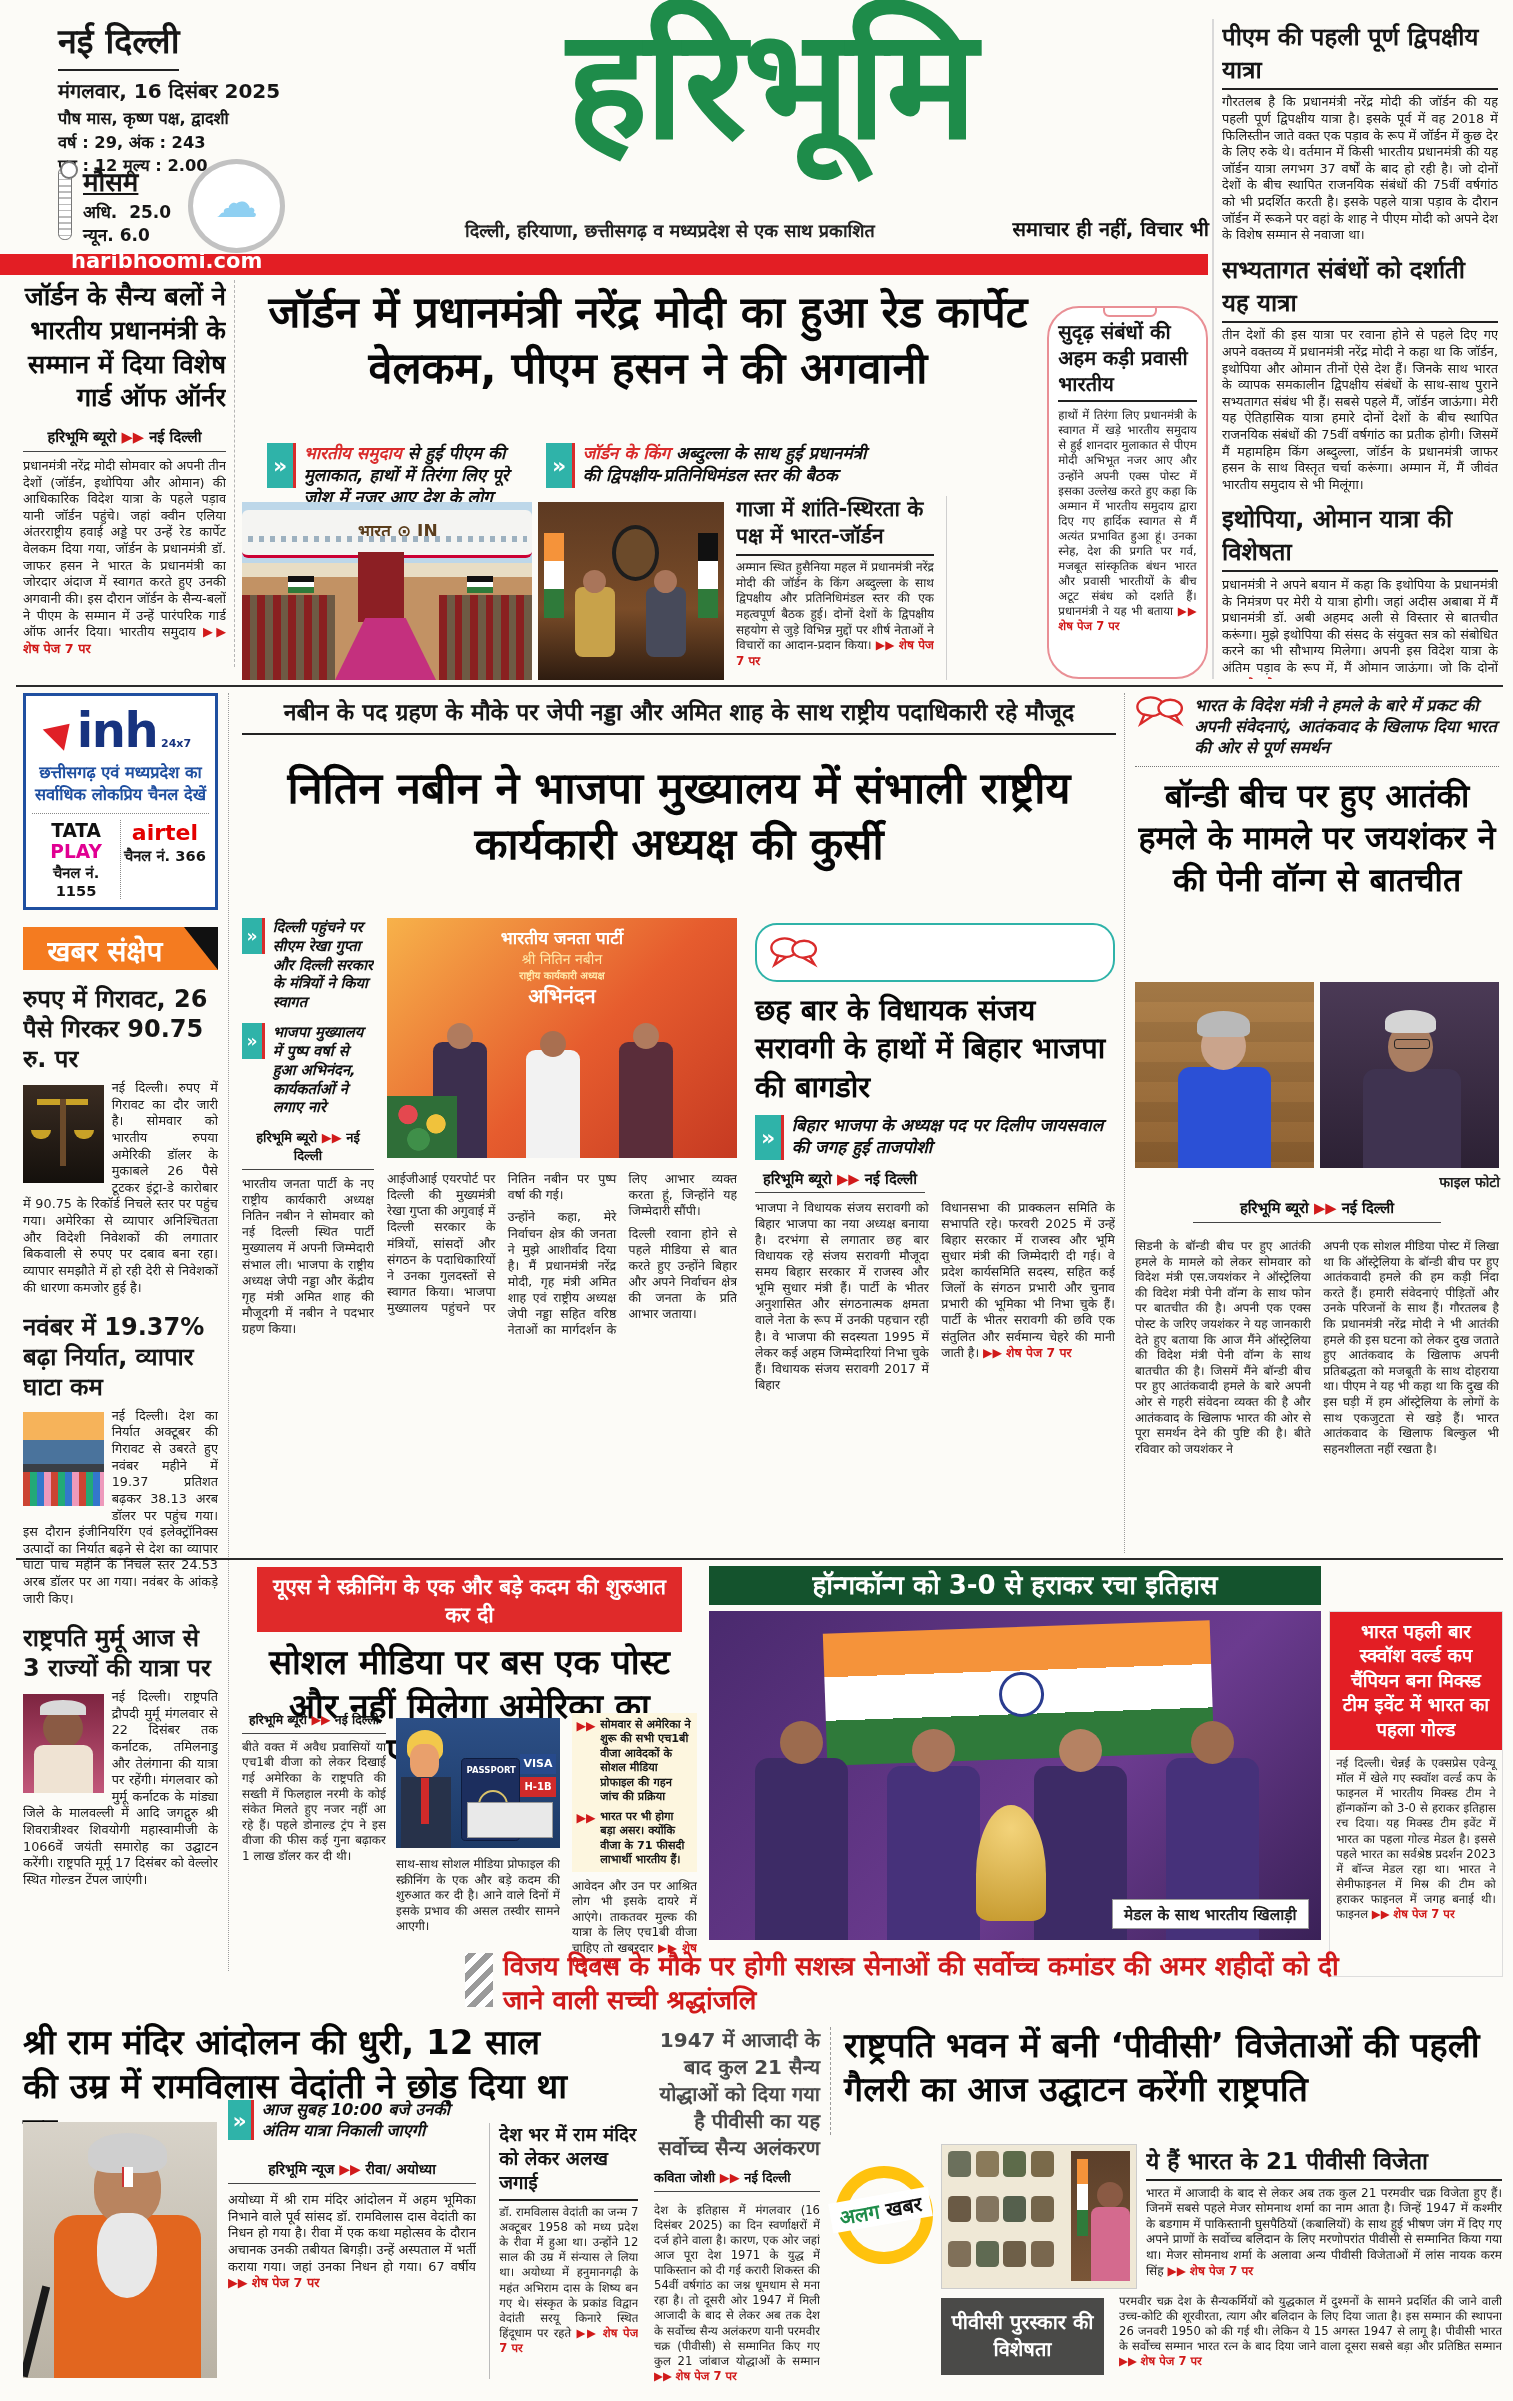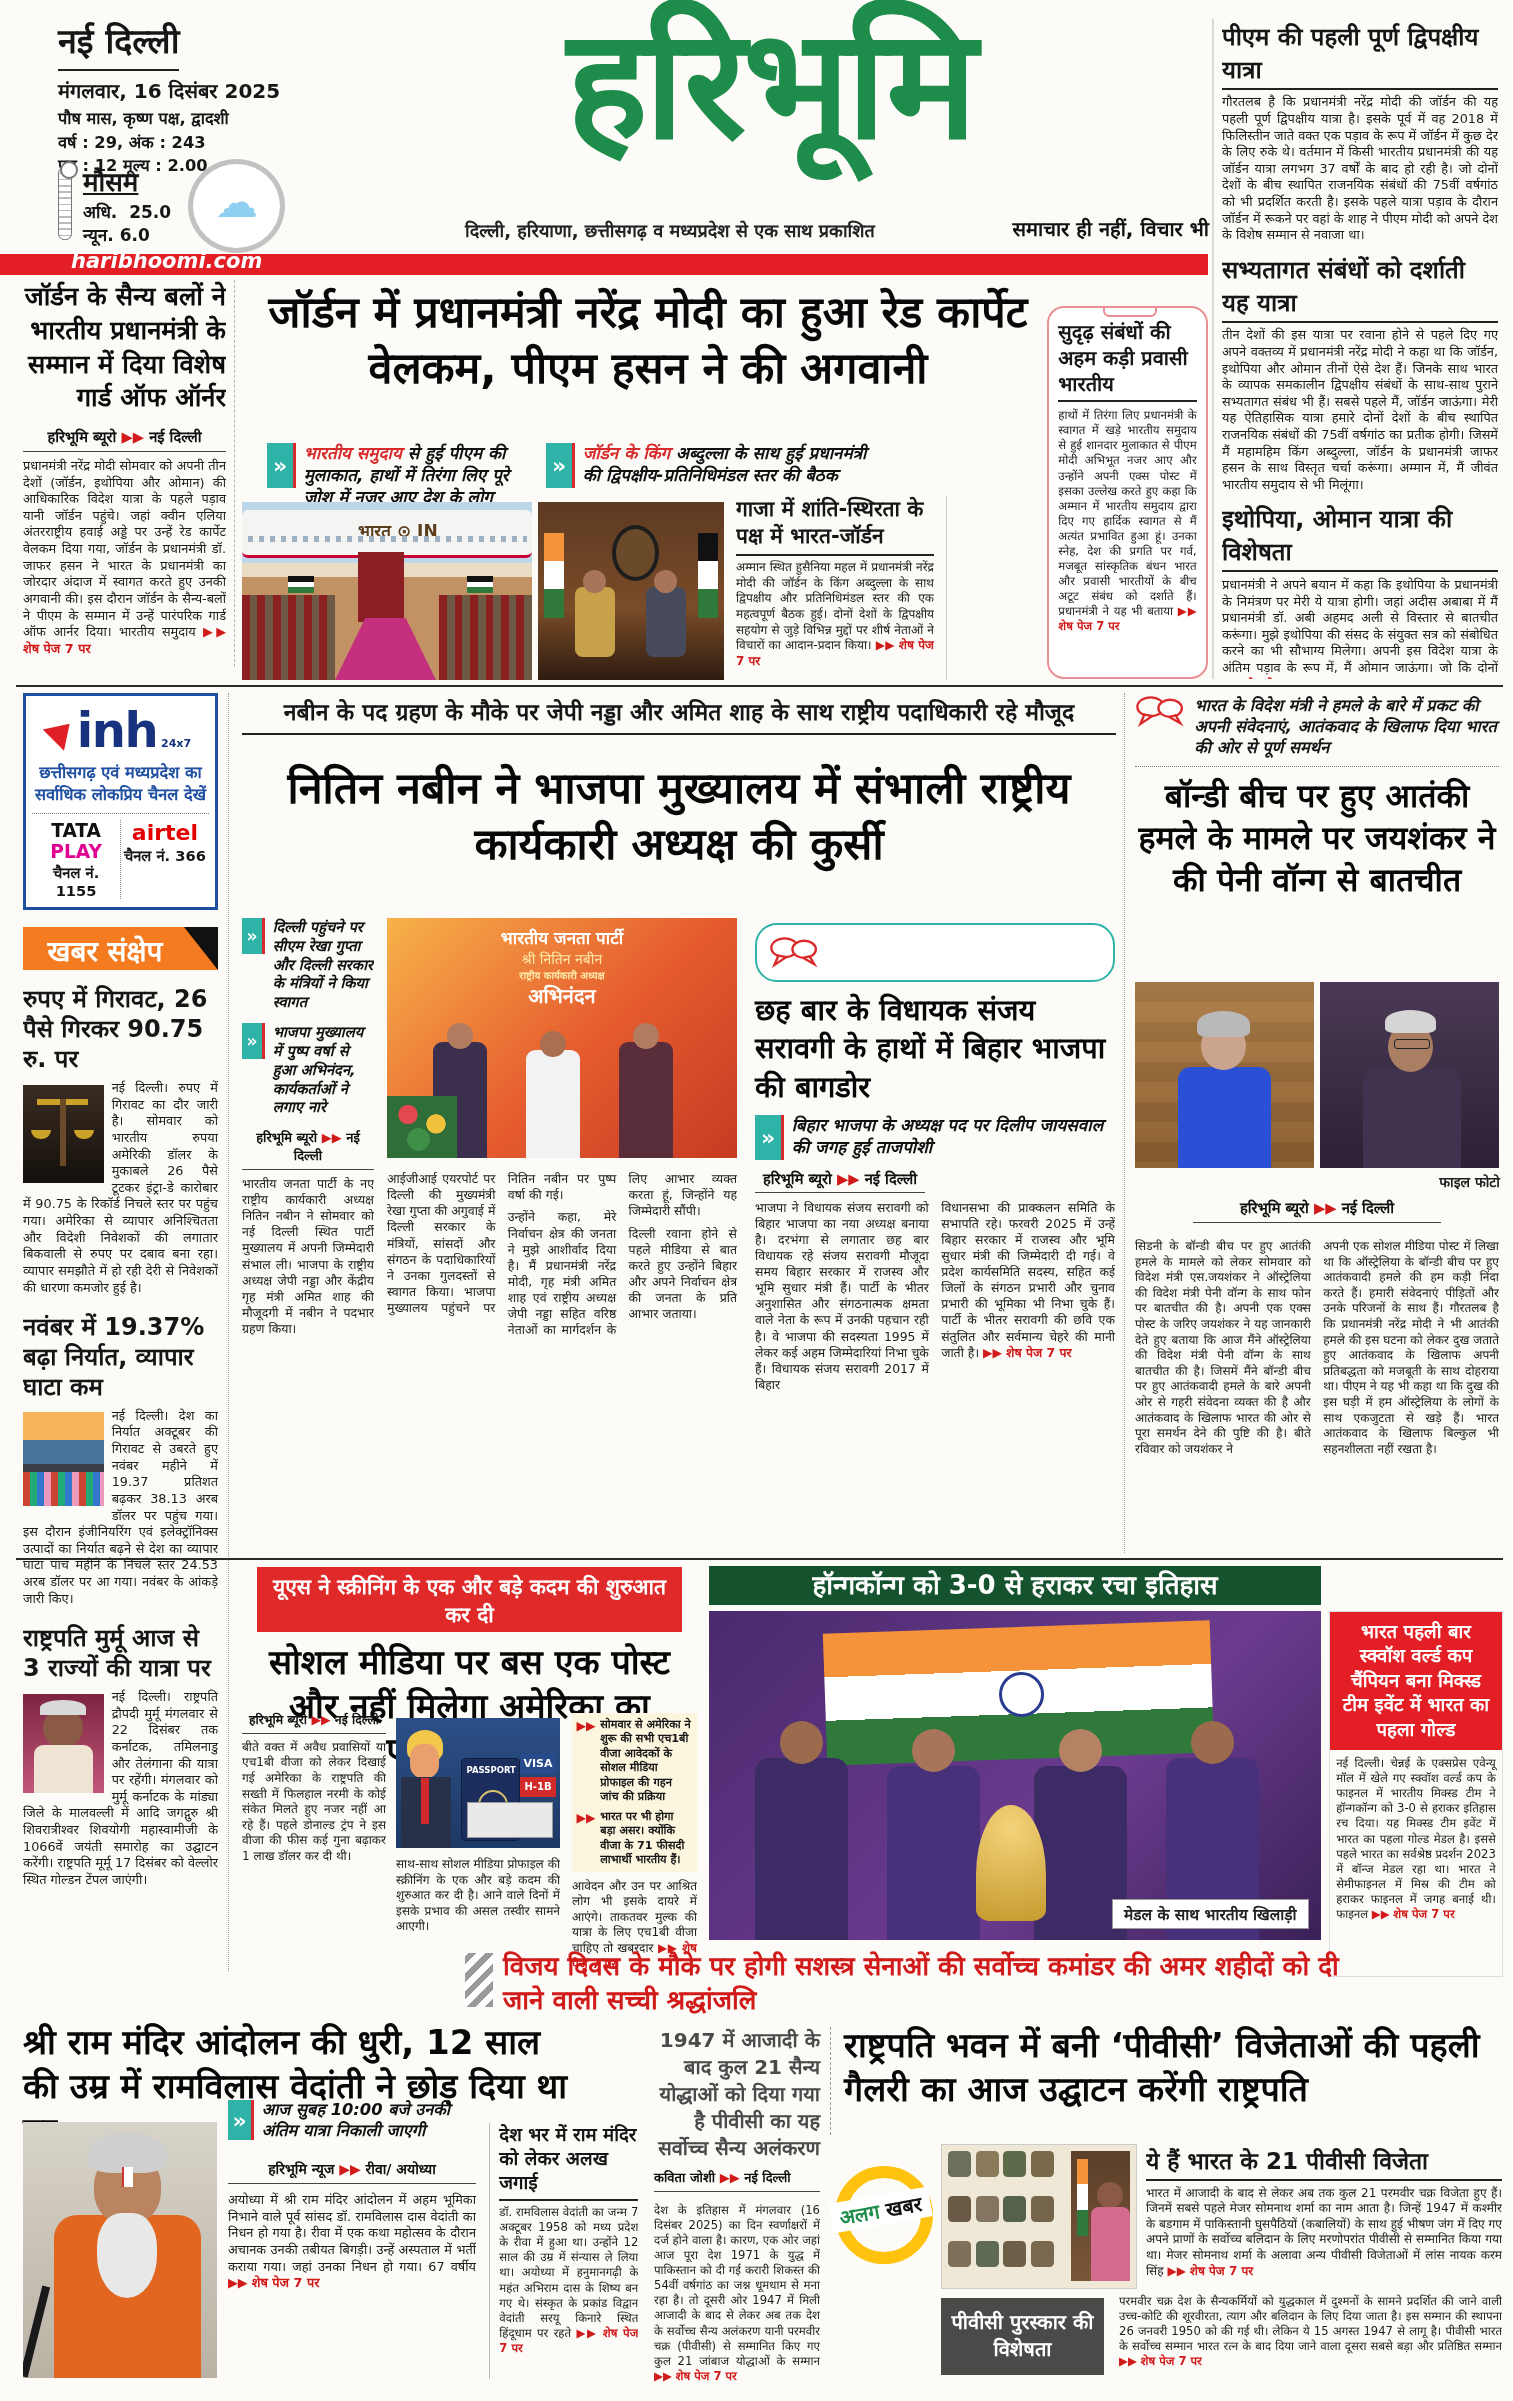--- a/index.html
+++ b/index.html
@@ -49,21 +49,21 @@
     </div>
   </div>
 
   <div class="abs" style="left:333px;top:4.6px;width:875px;height:209px;text-align:center;">
     <div style="font-size:152px;line-height:1.05;font-weight:800;color:#1e8c4a;letter-spacing:-3.1px;">हरिभूमि</div>
   </div>
   <div class="abs" style="left:465px;top:218px;width:418px;font-size:18px;font-weight:700;color:#222;">दिल्ली, हरियाणा, छत्तीसगढ़ व मध्यप्रदेश से एक साथ प्रकाशित</div>
   <div class="abs" style="left:922px;top:215px;width:287px;font-size:20px;font-weight:800;color:#111;text-align:right;">समाचार ही नहीं, विचार भी</div>
 
   <div class="abs" style="left:0;top:254px;width:1208px;height:21px;background:#e31e24;">
-    <span style="position:absolute;left:71px;top:-5.4px;font-size:21px;font-weight:800;color:#fff;font-style:italic;">haribhoomi.com</span>
+    <span style="position:absolute;left:71px;top:-5.4px;font-size:21px;font-weight:800;color:#fff;">haribhoomi.com</span>
   </div>
 
   <div class="abs clip" style="left:1222px;top:18.6px;width:276px;height:660px;">
     <div>
       <div class="headrule" style="font-size:24px;font-weight:800;">पीएम की पहली पूर्ण द्विपक्षीय यात्रा</div>
       <div class="body" style="margin-top:4.6px;">गौरतलब है कि प्रधानमंत्री नरेंद्र मोदी की जॉर्डन की यह पहली पूर्ण द्विपक्षीय यात्रा है। इसके पूर्व में वह 2018 में फिलिस्तीन जाते वक्त एक पड़ाव के रूप में जॉर्डन में कुछ देर के लिए रुके थे। वर्तमान में किसी भारतीय प्रधानमंत्री की यह जॉर्डन यात्रा लगभग 37 वर्षों के बाद हो रही है। जो दोनों देशों के बीच स्थापित राजनयिक संबंधों की 75वीं वर्षगांठ को भी प्रदर्शित करती है। इसके पहले यात्रा पड़ाव के दौरान जॉर्डन में रूकने पर वहां के शाह ने पीएम मोदी को अपने देश के विशेष सम्मान से नवाजा था।</div>
     </div>
     <div style="margin-top:7.7px;">
       <div class="headrule" style="font-size:24px;font-weight:800;">सभ्यतागत संबंधों को दर्शाती यह यात्रा</div>
       <div class="body" style="margin-top:4.6px;">तीन देशों की इस यात्रा पर रवाना होने से पहले दिए गए अपने वक्तव्य में प्रधानमंत्री नरेंद्र मोदी ने कहा था कि जॉर्डन, इथोपिया और ओमान तीनों ऐसे देश हैं। जिनके साथ भारत के व्यापक समकालीन द्विपक्षीय संबंधों के साथ-साथ पुराने सभ्यतागत संबंध भी हैं। सबसे पहले मैं, जॉर्डन जाऊंगा। मेरी यह ऐतिहासिक यात्रा हमारे दोनों देशों के बीच स्थापित राजनयिक संबंधों की 75वीं वर्षगांठ का प्रतीक होगी। जिसमें मैं महामहिम किंग अब्दुल्ला, जॉर्डन के प्रधानमंत्री जाफर हसन के साथ विस्तृत चर्चा करूंगा। अम्मान में, मैं जीवंत भारतीय समुदाय से भी मिलूंगा।</div>
@@ -118,21 +118,21 @@
     <div class="abs" style="left:116px;top:68px;width:23px;height:23px;background:#a9755a;border-radius:50%;"></div>
     <div class="abs" style="left:74px;top:23px;width:39px;height:48px;border:4.6px solid #1d1d1d;border-radius:50%;background:#6b4a2a;"></div>
   </div>
 
   <div class="abs clip" style="left:736px;top:496px;width:198px;height:186px;">
     <div class="headrule" style="font-size:21px;font-weight:800;line-height:1.3;">गाजा में शांति-स्थिरता के पक्ष में भारत-जॉर्डन</div>
     <div class="body" style="font-size:12px;margin-top:4.6px;"><span>अम्मान स्थित हुसैनिया महल में प्रधानमंत्री नरेंद्र मोदी की जॉर्डन के किंग अब्दुल्ला के साथ द्विपक्षीय और प्रतिनिधिमंडल स्तर की एक महत्वपूर्ण बैठक हुई। दोनों देशों के द्विपक्षीय सहयोग से जुड़े विभिन्न मुद्दों पर शीर्ष नेताओं ने विचारों का आदान-प्रदान किया।</span> <span class="arr">▶▶</span> <span class="more">शेष पेज 7 पर</span></div>
   </div>
   <div class="abs" style="left:946px;top:496px;height:184px;border-left:1.5px solid #cfcfcf;"></div>
 
-  <div class="abs clip" style="left:1047px;top:306px;width:161px;height:373px;border:2.3px solid #e98f95;border-radius:17px;background:#fff;padding:11px 9.3px;box-sizing:border-box;">
+  <div class="abs clip" style="left:1047px;top:306px;width:161px;height:373px;border:2.3px solid #e98f95;border-radius:32px;background:#fff;padding:11px 9.3px;box-sizing:border-box;">
     <div class="abs" style="left:54px;top:-4.6px;width:50px;height:9.3px;background:#fff;border:2.3px solid #e98f95;border-radius:6.2px;"></div>
     <div class="headrule" style="font-size:20px;font-weight:800;line-height:1.3;">सुदृढ़ संबंधों की अहम कड़ी प्रवासी भारतीय</div>
     <div class="body" style="font-size:11.6px;margin-top:6.2px;"><span>हाथों में तिरंगा लिए प्रधानमंत्री के स्वागत में खड़े भारतीय समुदाय से हुई शानदार मुलाकात से पीएम मोदी अभिभूत नजर आए और उन्होंने अपनी एक्स पोस्ट में इसका उल्लेख करते हुए कहा कि अम्मान में भारतीय समुदाय द्वारा दिए गए हार्दिक स्वागत से मैं अत्यंत प्रभावित हुआ हूं। उनका स्नेह, देश की प्रगति पर गर्व, मजबूत सांस्कृतिक बंधन भारत और प्रवासी भारतीयों के बीच अटूट संबंध को दर्शाते हैं। प्रधानमंत्री ने यह भी बताया</span> <span class="arr">▶▶</span> <span class="more">शेष पेज 7 पर</span></div>
   </div>
 
   <div class="abs" style="left:15.5px;top:685px;width:1487px;border-top:2.3px solid #2b2b2b;"></div>
 
   <div class="abs clip" style="left:23px;top:693px;width:195px;height:1282px;">
     <div style="border:3.1px solid #1f4fa0;background:#fff;padding:6.2px 6.2px 7.7px;">
       <div style="text-align:center;">

